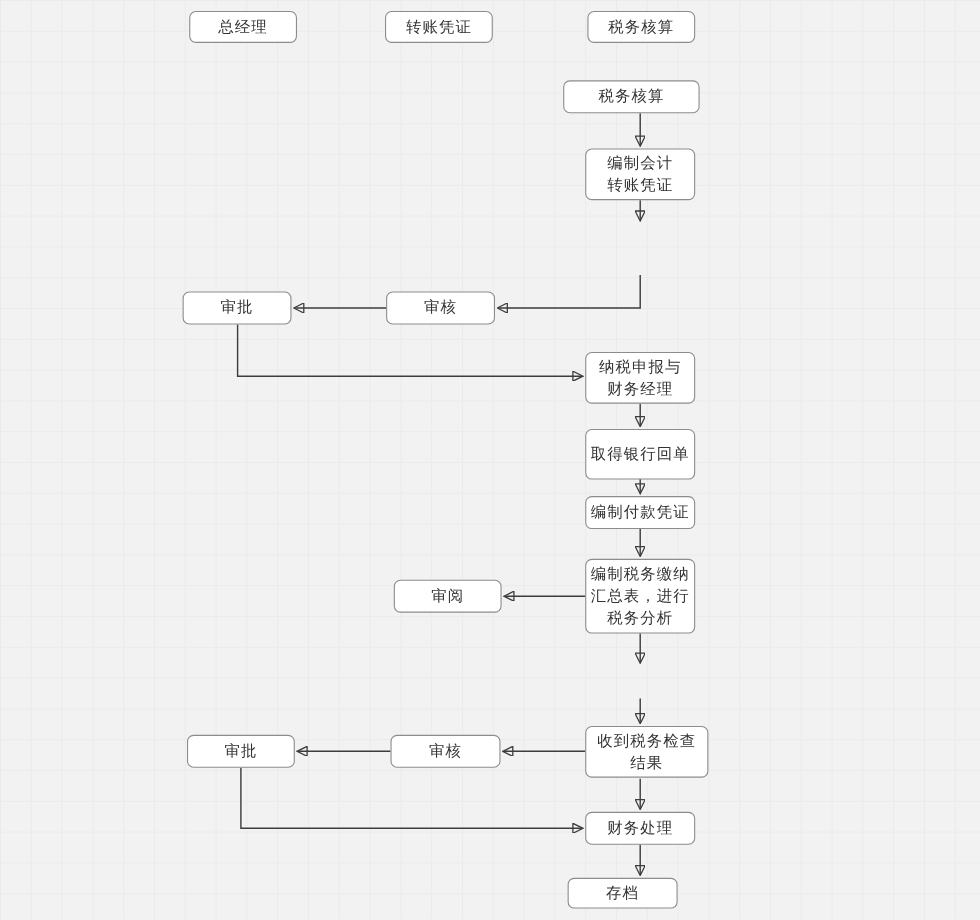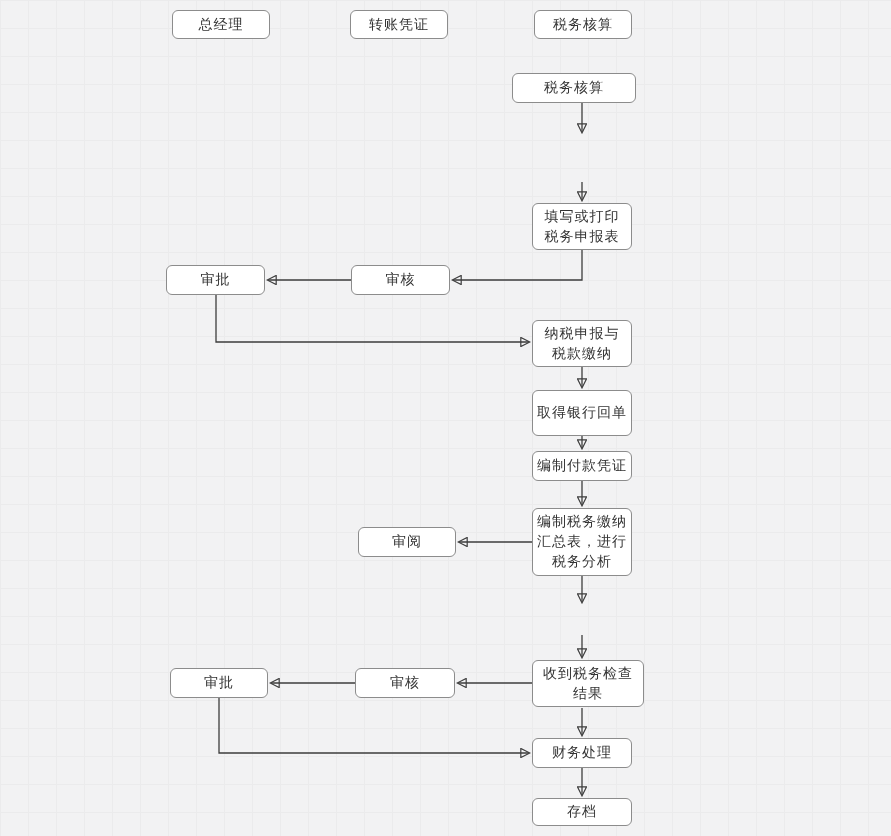--- a/index.html
+++ b/index.html
@@ -75,33 +75,33 @@
     <path d="M219,698 L219,753 L529,753" marker-end="url(#arrow)"></path>
     <path d="M582,708 L582,735" marker-end="url(#arrow)"></path>
     <path d="M582,768 L582,795" marker-end="url(#arrow)"></path>
   </svg>
 
   <div class="node" style="left:172px;top:10px;width:98px;height:29px">总经理</div>
   <div class="node" style="left:350px;top:10px;width:98px;height:29px">转账凭证</div>
   <div class="node" style="left:534px;top:10px;width:98px;height:29px">税务核算</div>
 
   <div class="node" style="left:512px;top:73px;width:124px;height:30px">税务核算</div>
-  <div class="node" style="left:532px;top:203px;width:100px;height:47px">填写或打印
-税务申报表</div>
+  <div class="node" style="left:532px;top:135px;width:100px;height:47px">编制会计
+转账凭证</div>
   <div class="node" style="left:532px;top:320px;width:100px;height:47px">纳税申报与
-税款缴纳</div>
+财务经理</div>
   <div class="node" style="left:532px;top:390px;width:100px;height:46px">取得银行回单</div>
   <div class="node" style="left:532px;top:451px;width:100px;height:30px">编制付款凭证</div>
   <div class="node" style="left:532px;top:508px;width:100px;height:68px">编制税务缴纳
 汇总表，进行
 税务分析</div>
   <div class="node" style="left:532px;top:660px;width:112px;height:47px">收到税务检查
 结果</div>
   <div class="node" style="left:532px;top:738px;width:100px;height:30px">财务处理</div>
-  <div class="node" style="left:532px;top:798px;width:100px;height:28px">存档</div>
+  <div class="node" style="left:516px;top:798px;width:100px;height:28px">存档</div>
 
   <div class="node" style="left:351px;top:265px;width:99px;height:30px">审核</div>
   <div class="node" style="left:358px;top:527px;width:98px;height:30px">审阅</div>
   <div class="node" style="left:355px;top:668px;width:100px;height:30px">审核</div>
 
   <div class="node" style="left:166px;top:265px;width:99px;height:30px">审批</div>
   <div class="node" style="left:170px;top:668px;width:98px;height:30px">审批</div>
 
 </div>
 

